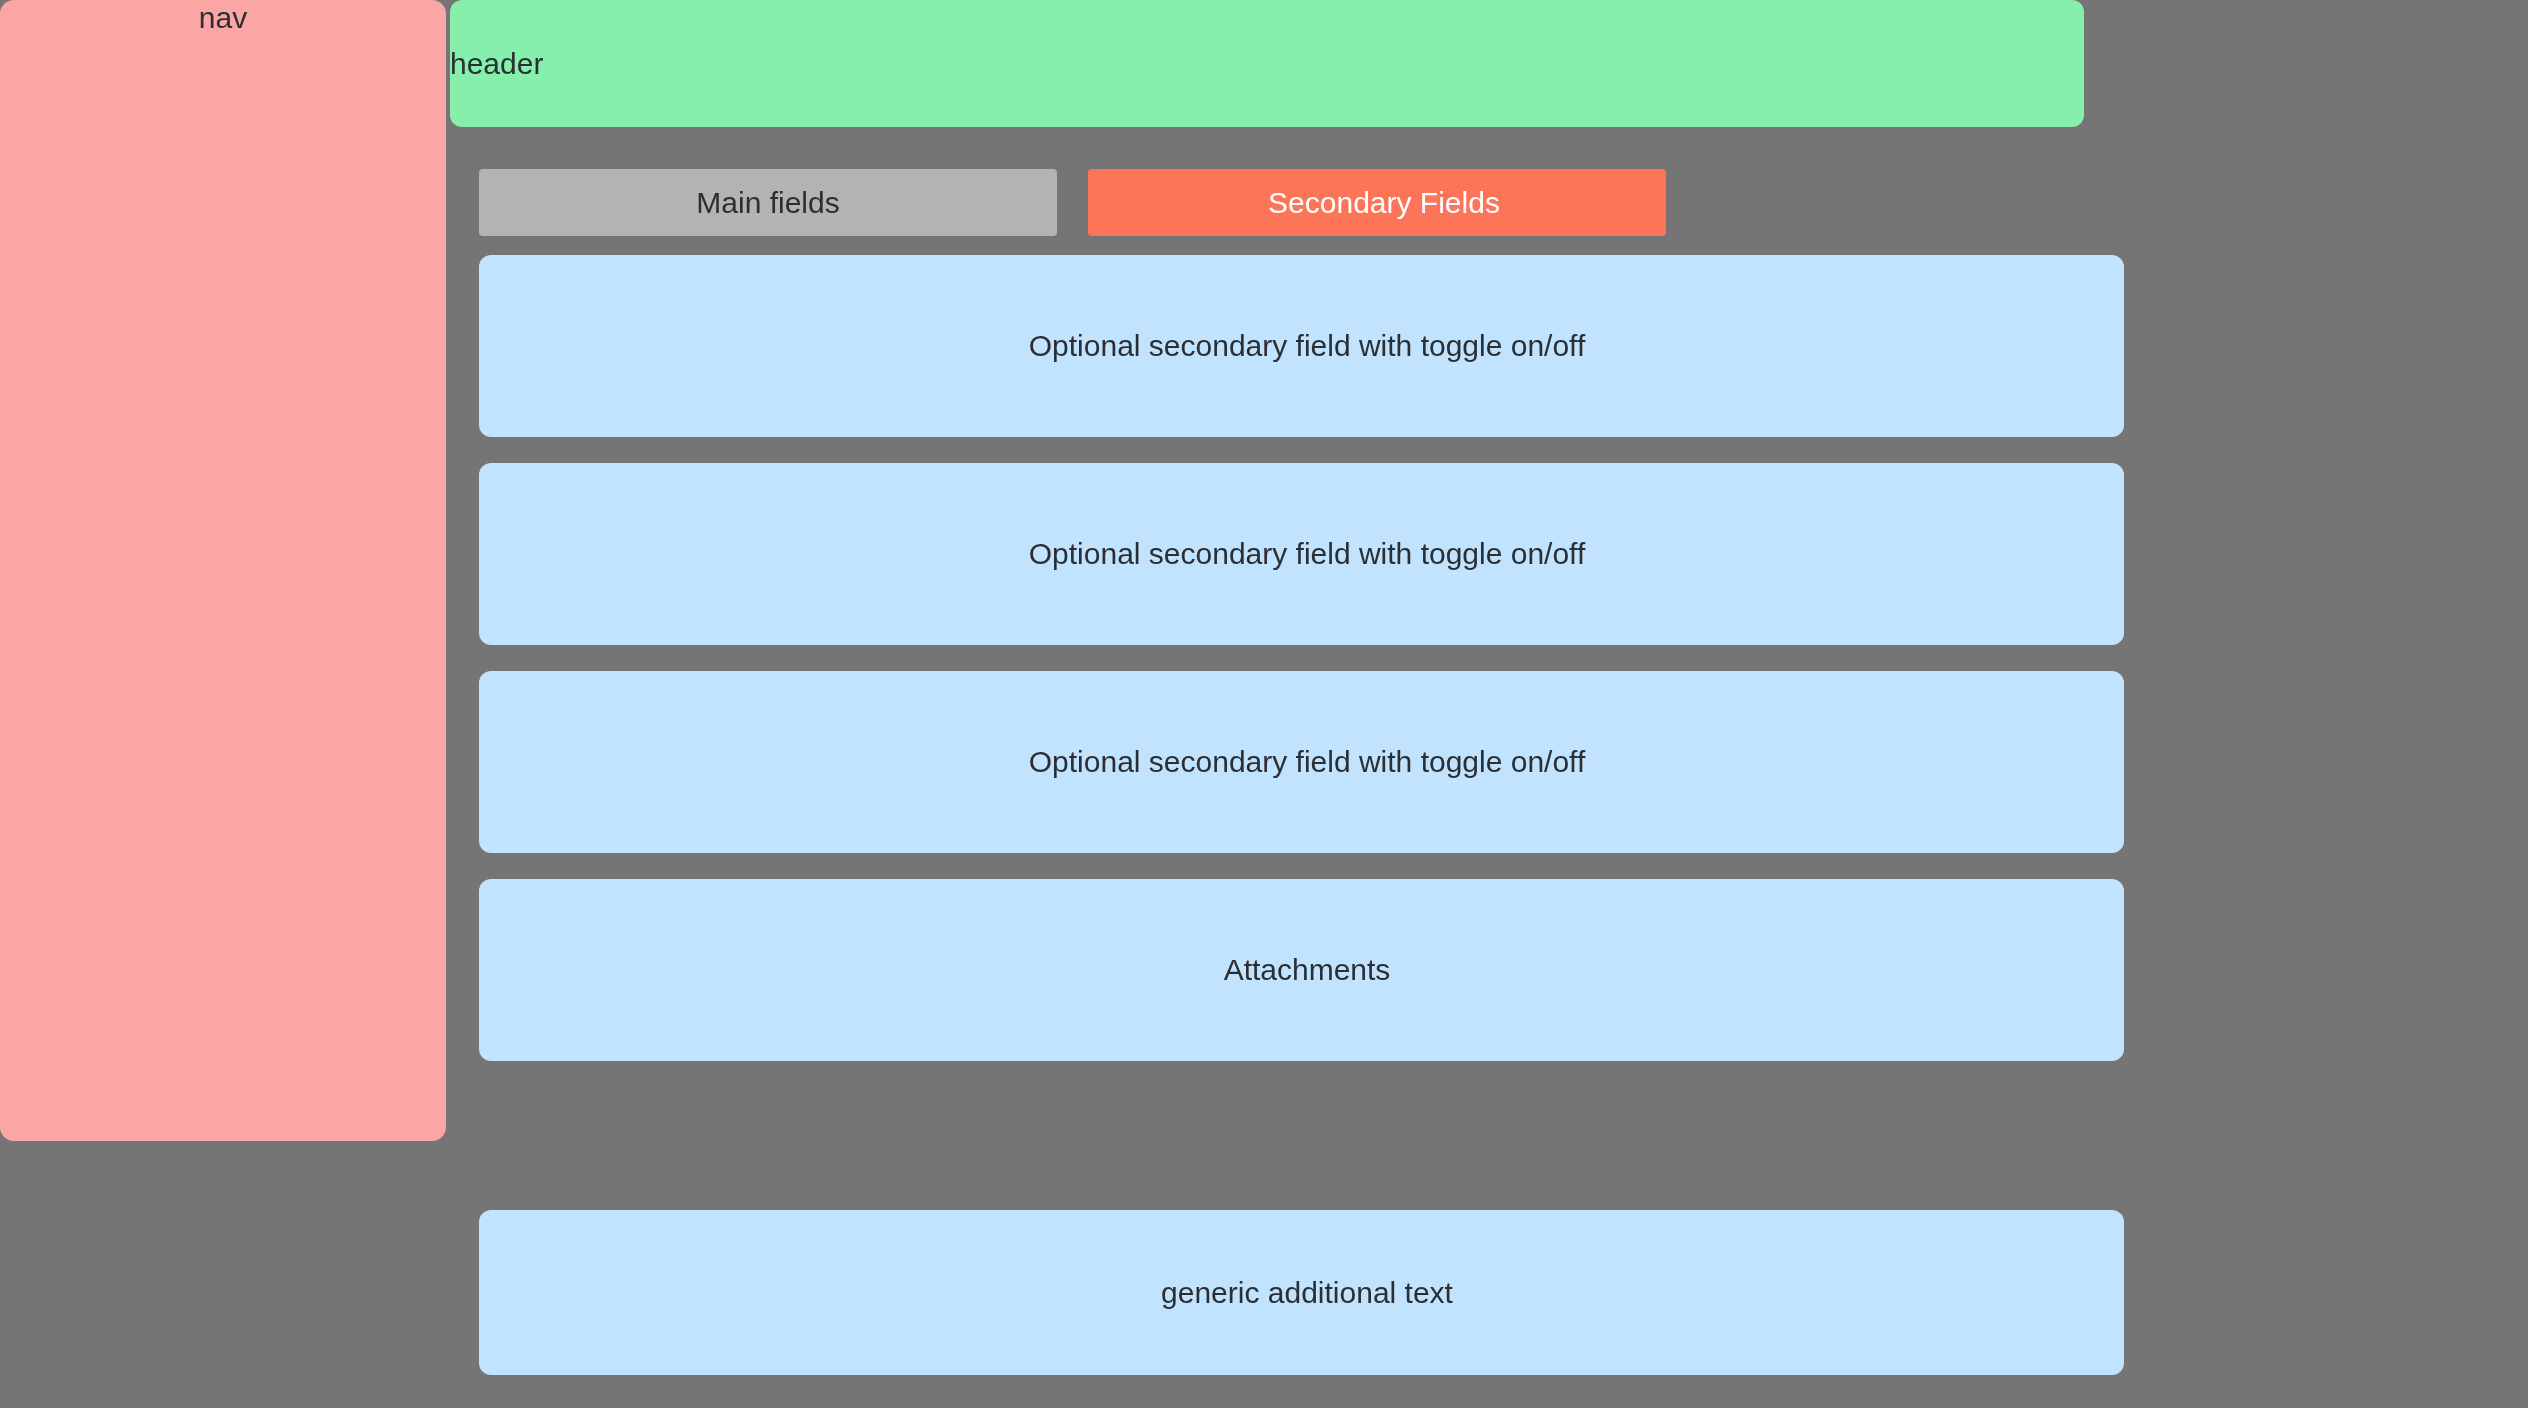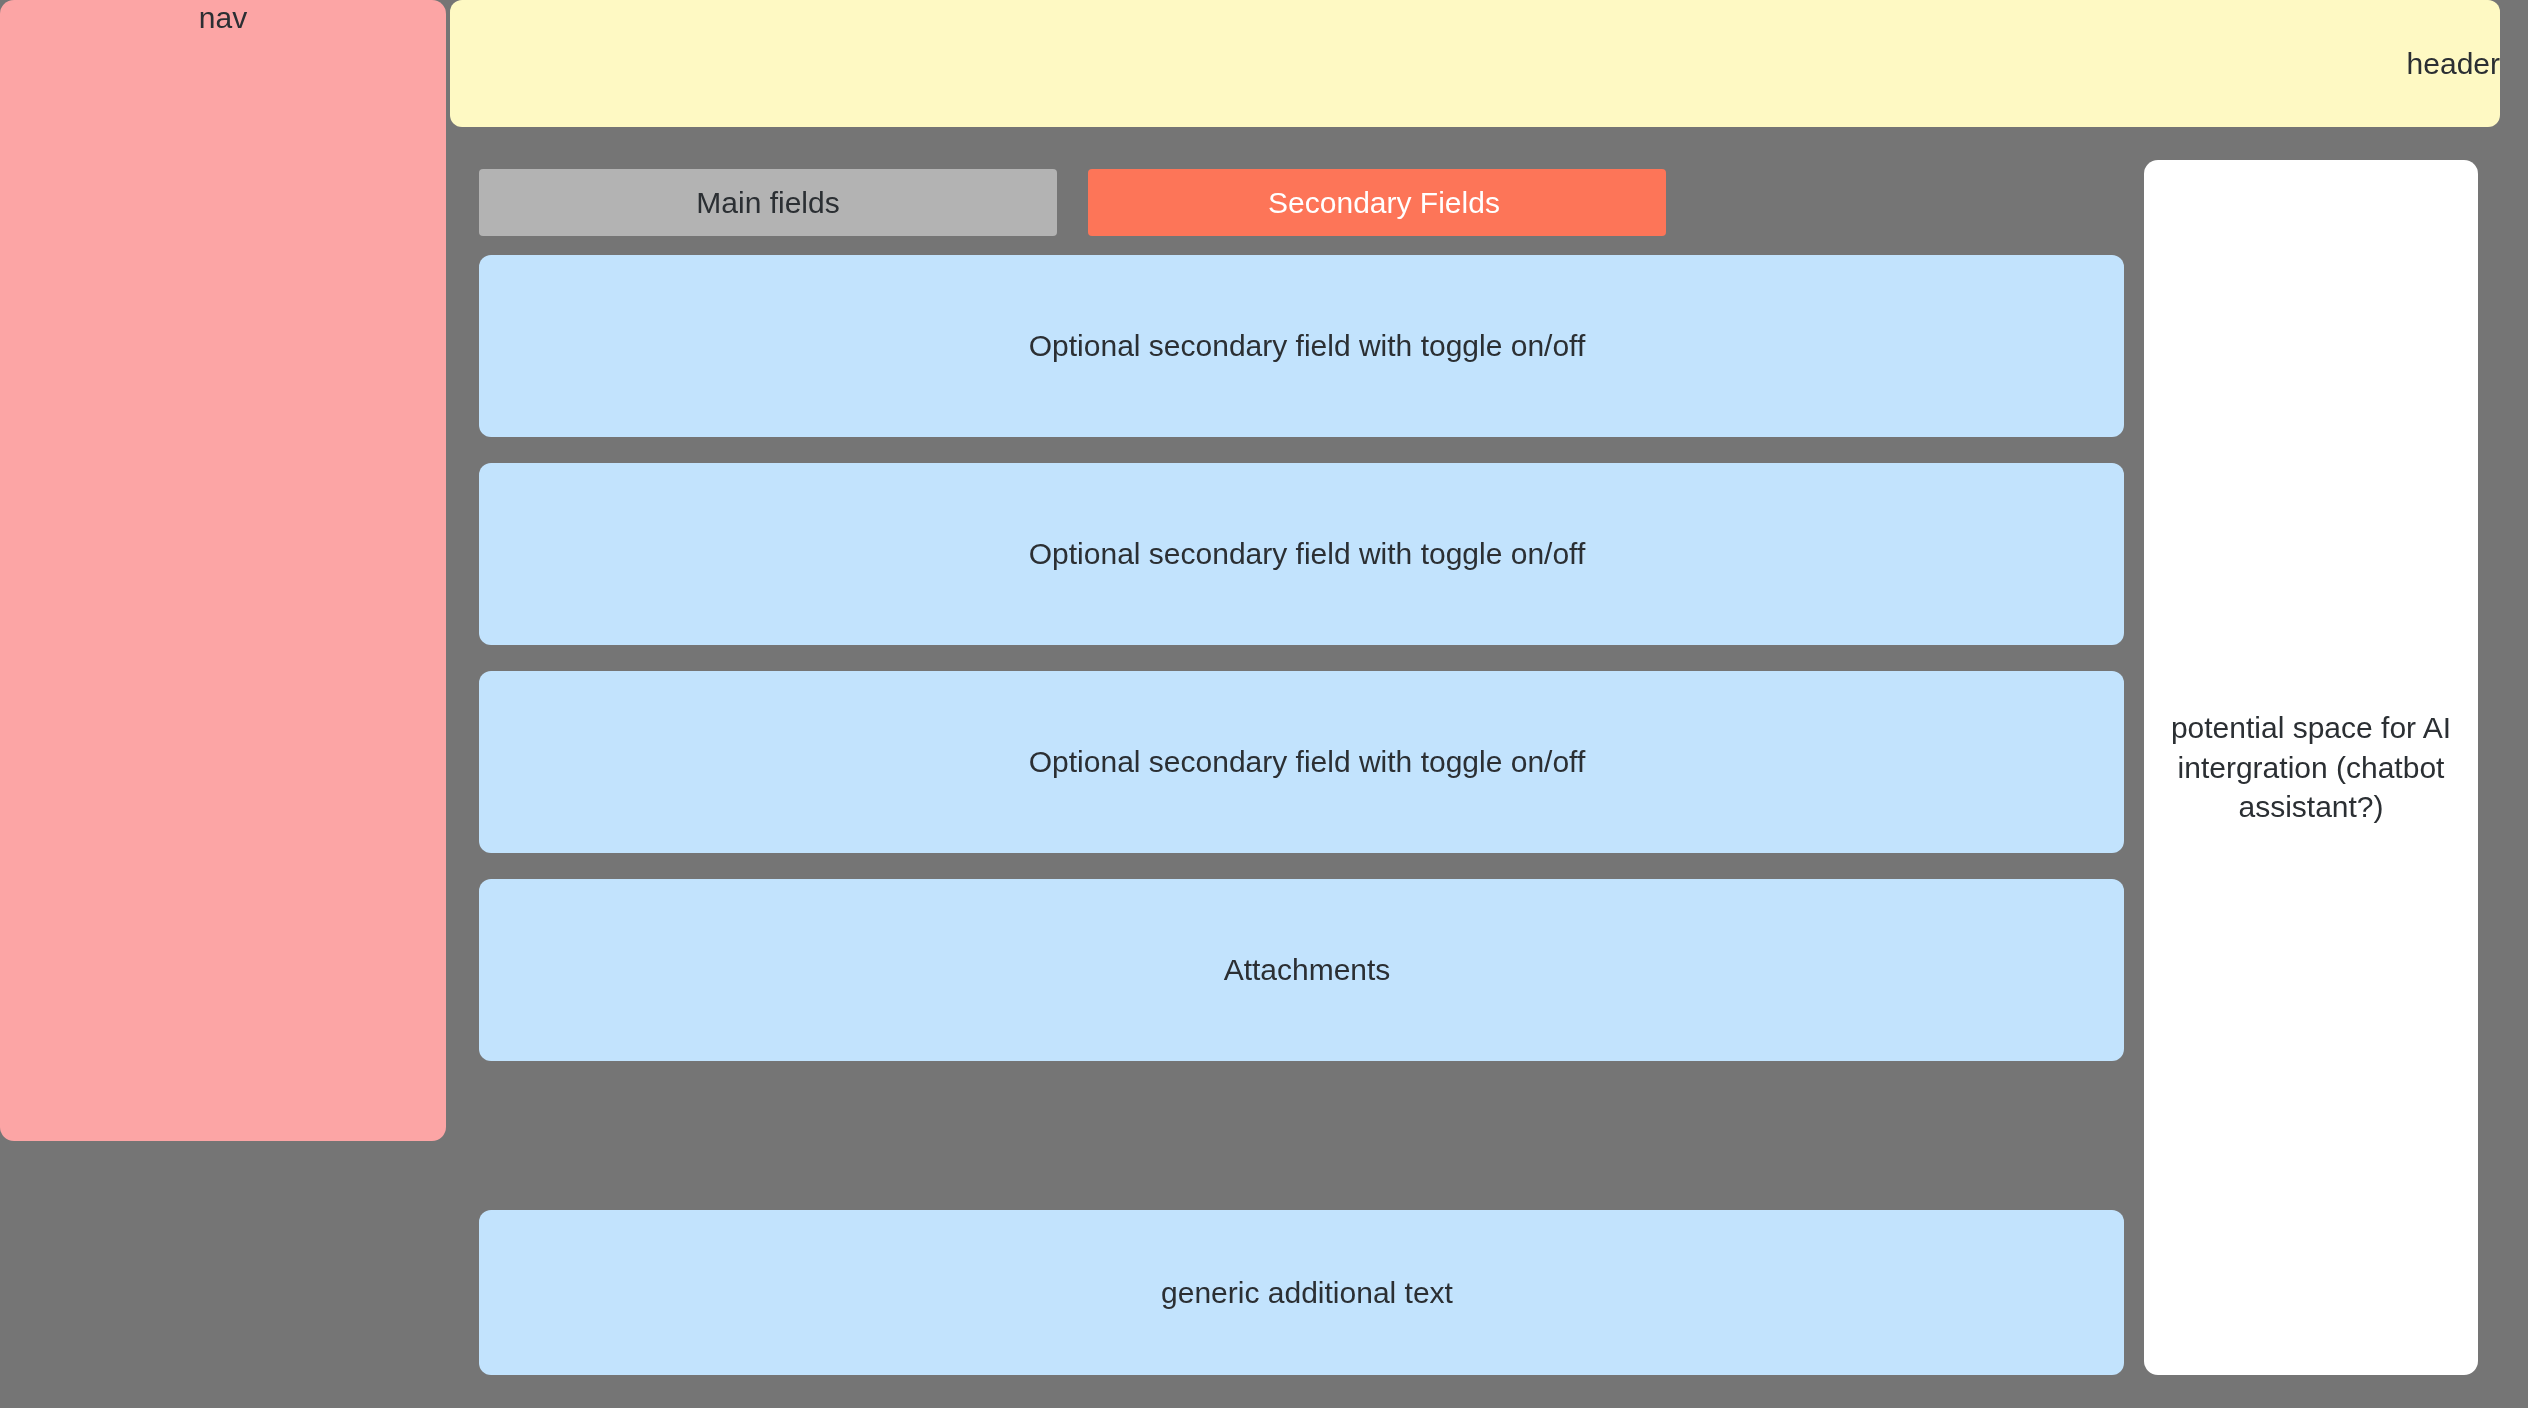--- a/index.html
+++ b/index.html
@@ -41,27 +41,27 @@
     font-size: 30px;
     line-height: 1.2;
     color: #2b2f33;
   }
 
   
   .header {
     position: absolute;
     left: 450px;
     top: 0;
-    width: 2050px;
+    width: 1634px;
     height: 127px;
-    background: #fef9c3;
+    background: #86efac;
     border-radius: 12px;
     display: flex;
     align-items: center;
-    justify-content: flex-end;
+    justify-content: flex-start;
   }
   .header-title {
     font-size: 30px;
     color: #2b2f33;
   }
 
   
   .workarea {
     position: absolute;
     left: 450px;
@@ -184,18 +184,15 @@
     <div class="field-card card-3">
       <span class="field-label">Optional secondary field with toggle on/off</span>
     </div>
     <div class="field-card card-4">
       <span class="field-label">Attachments</span>
     </div>
     <div class="field-card card-5">
       <span class="field-label">generic additional text</span>
     </div>
 
-    <div class="ai-panel">
-      <span class="ai-panel-text">potential space for AI intergration (chatbot assistant?)</span>
-    </div>
 
   </div>
 </div>
 
 </body></html>

